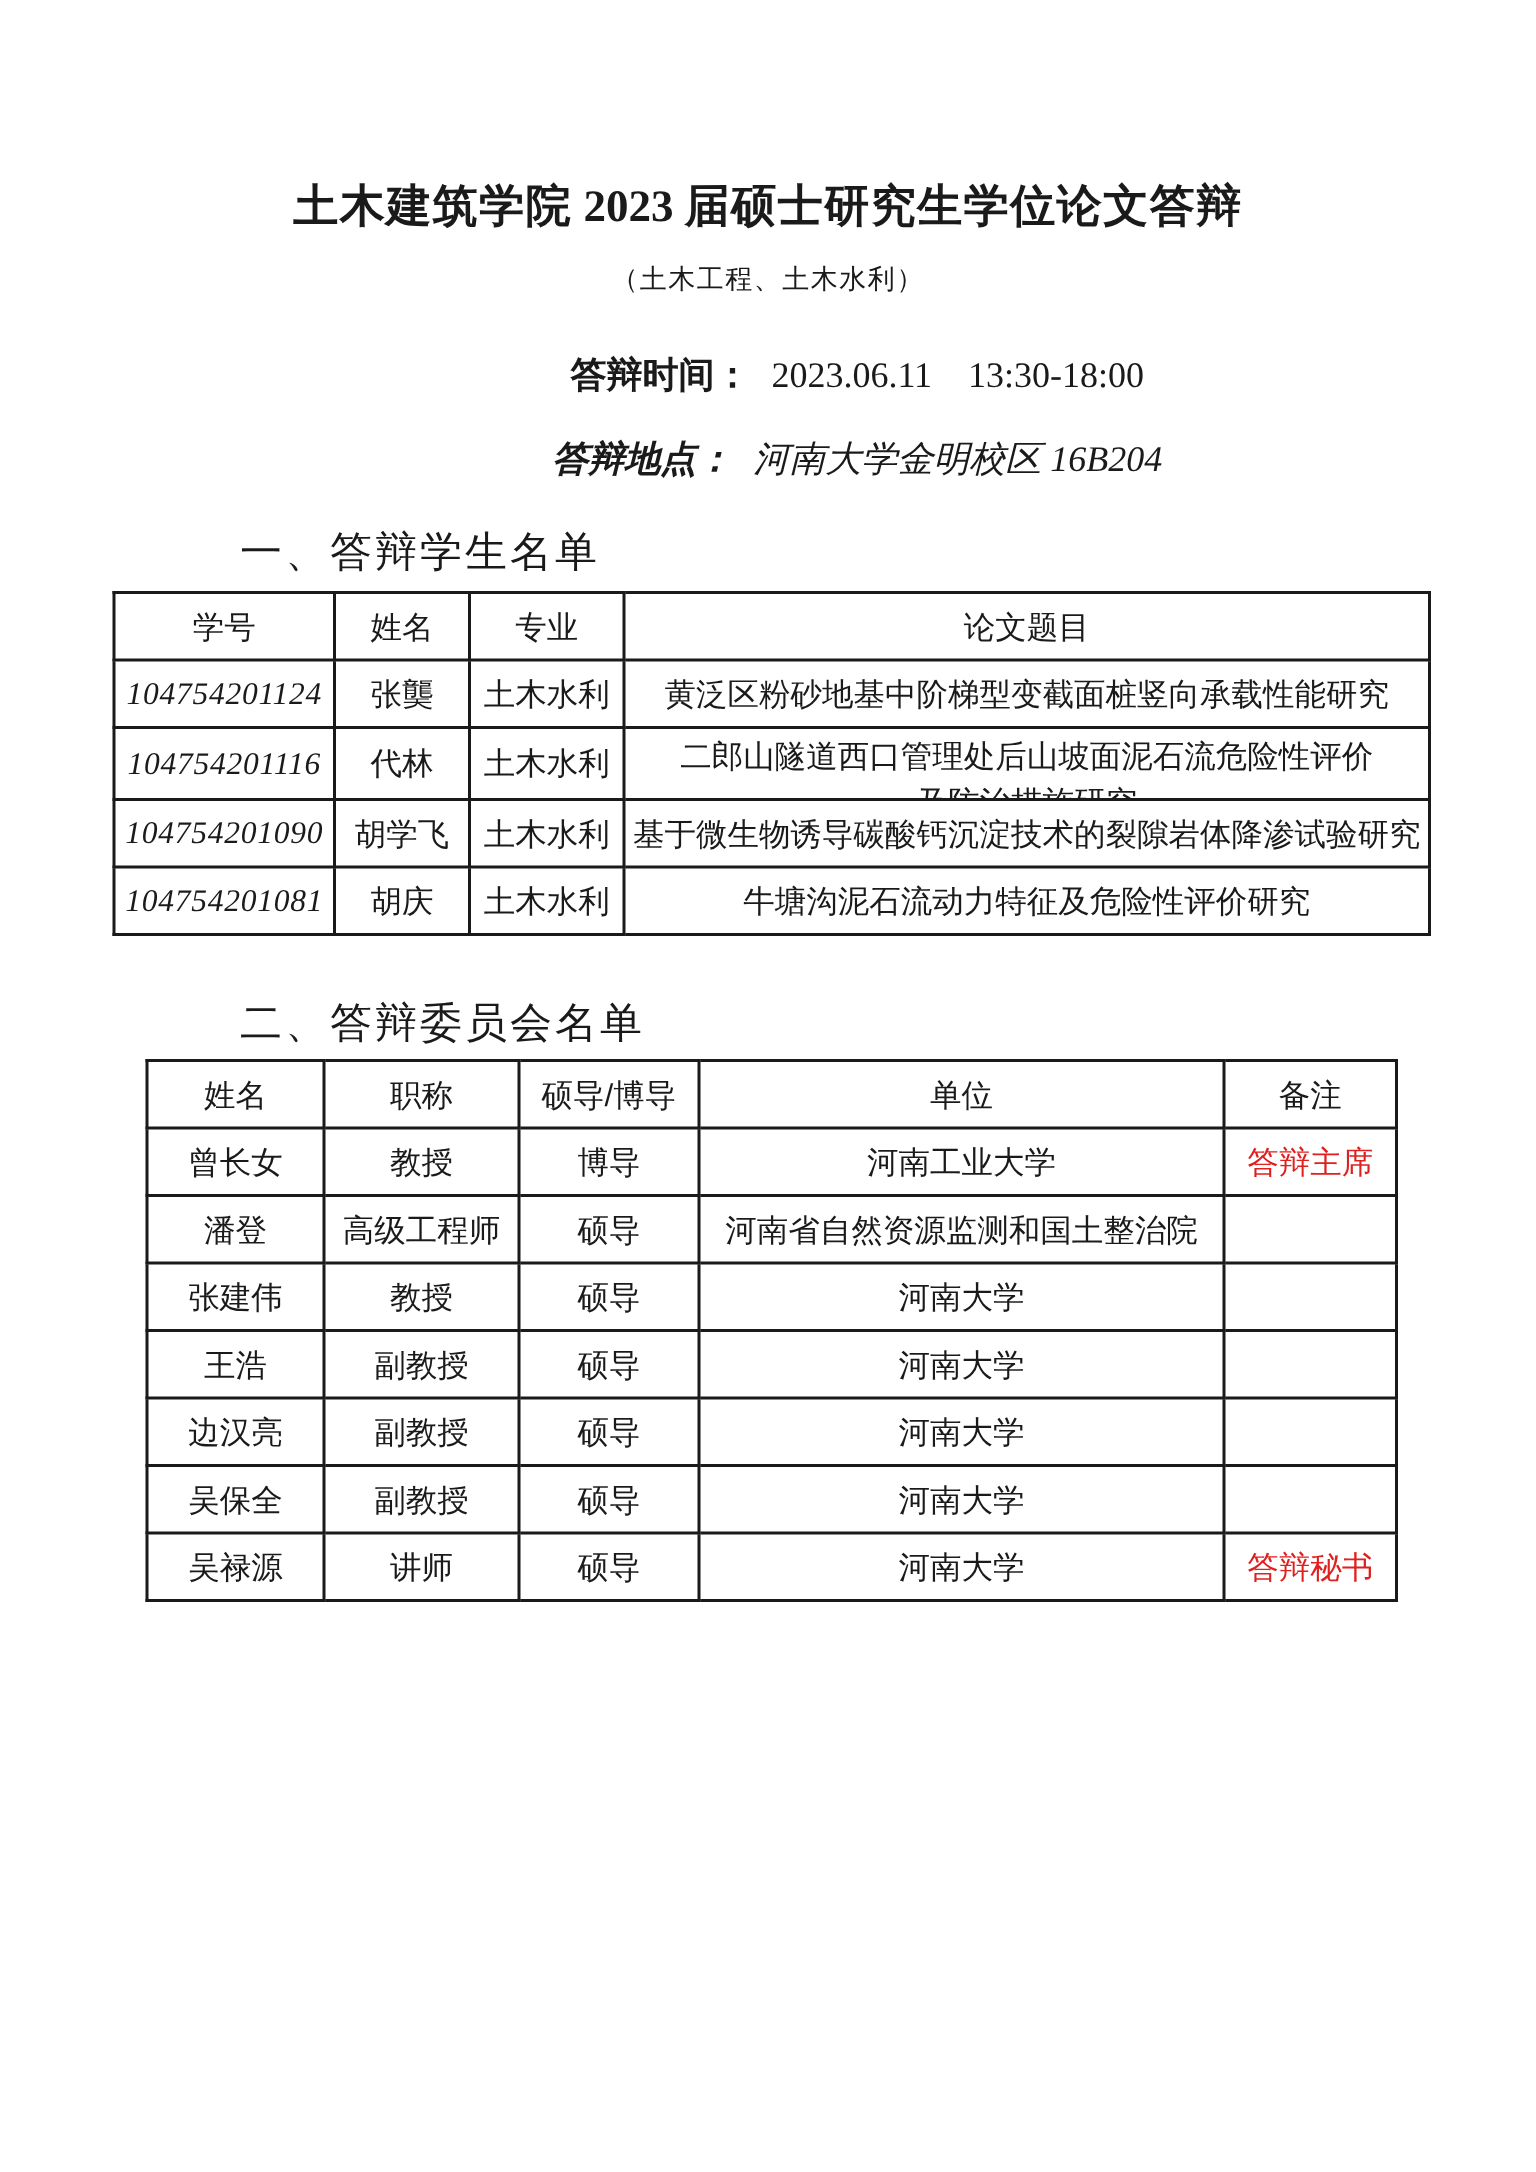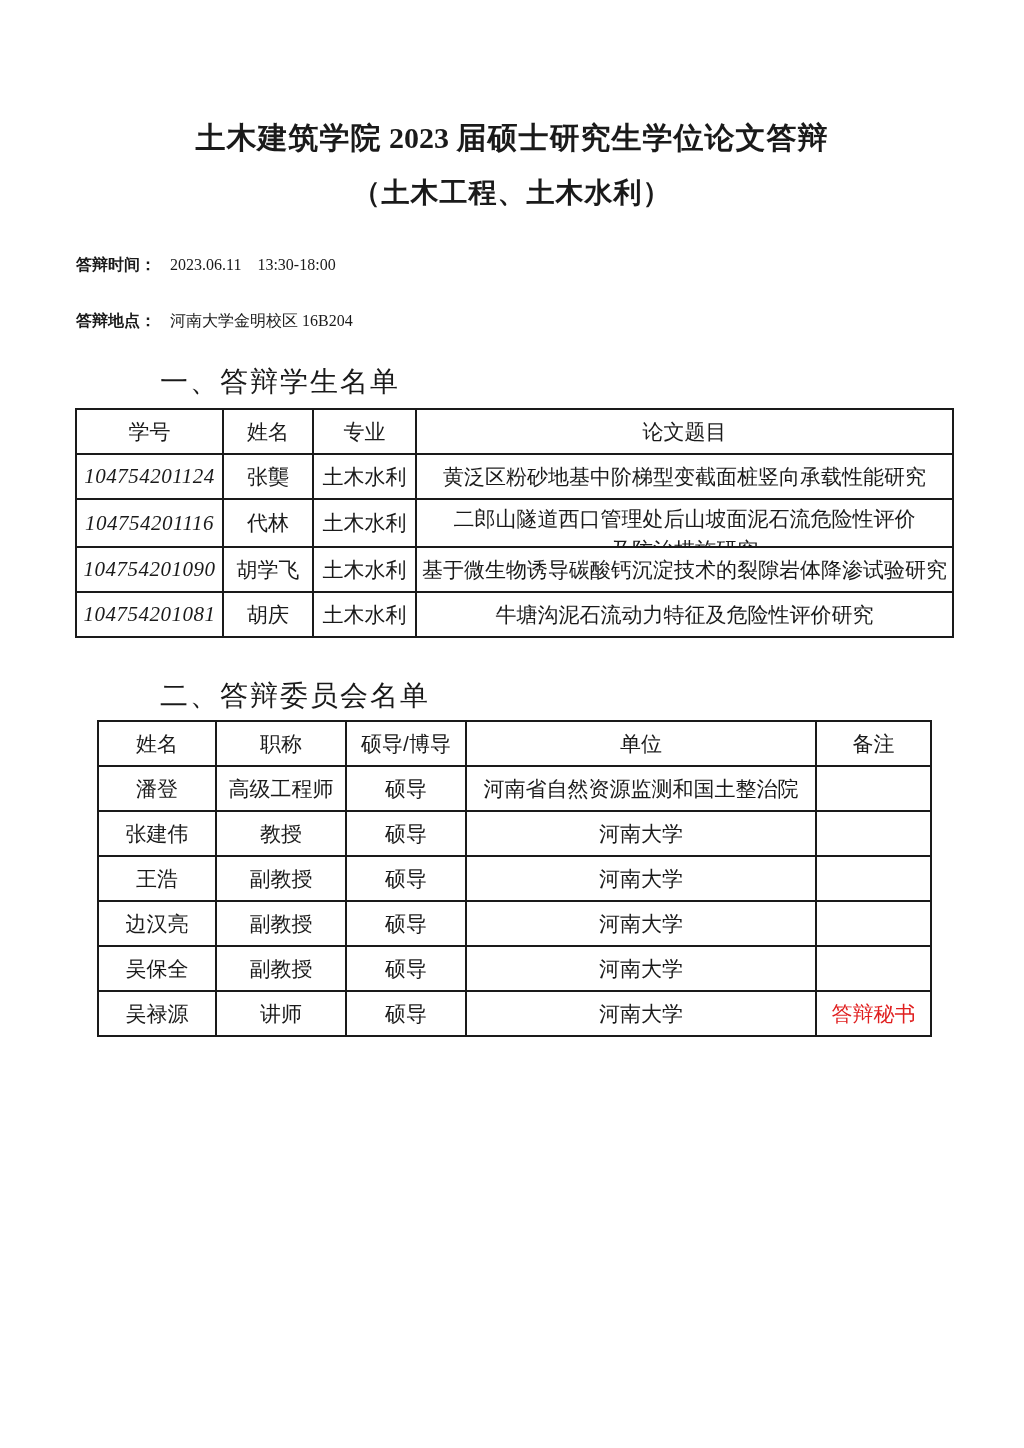--- a/index.html
+++ b/index.html
@@ -7,24 +7,24 @@
     position:relative;width:1024px;height:1272px;background:#ffffff;
     color:#1a1a1a;font-family:"Liberation Sans","DejaVu Sans",sans-serif;
     overflow:hidden;
   }
   .doc-title{
     margin:0;padding-top:118px;text-align:center;
     font-size:30px;font-weight:bold;line-height:40px;letter-spacing:1px;
   }
   .doc-title .serif{font-family:"Liberation Serif","DejaVu Serif",serif;letter-spacing:0;}
   .doc-subtitle{
-    margin-top:16px;text-align:center;font-size:28px;font-weight:bold;letter-spacing:1px;
+    margin-top:16px;text-align:center;font-size:18px;font-weight:normal;letter-spacing:1px;
   }
-  .info-line{margin:38px 0 0 76px;font-size:16px;line-height:30px;}
-  .info-line + .info-line{margin-top:26px;}
+  .info-line{margin:38px 0 0 119px;font-size:24px;line-height:30px;text-align:center;}
+  .info-line + .info-line{margin-top:26px;font-style:italic;}
   .info-label{font-weight:bold;}
   .info-value{margin-left:14px;white-space:pre;}
   .serif{font-family:"Liberation Serif","DejaVu Serif",serif;}
   .sec-heading{margin:32px 0 0 160px;font-size:28px;line-height:28px;letter-spacing:2px;}
   table{border-collapse:collapse;table-layout:fixed;}
   td,th{
     border:2px solid #1a1a1a;text-align:center;vertical-align:middle;
     font-weight:normal;font-size:21px;padding:0 2px;overflow:hidden;
   }
   .students-table{margin:12px 0 0 75px;width:877px;}
@@ -123,20 +123,27 @@
       </colgroup>
     <tbody>
         <tr>
       <th>姓名</th>
       <th>职称</th>
       <th>硕导/博导</th>
       <th>单位</th>
       <th>备注</th>
     </tr>
     <tr>
+      <td>曾长女</td>
+      <td>教授</td>
+      <td>博导</td>
+      <td>河南工业大学</td>
+      <td class="note-red">答辩主席</td>
+    </tr>
+    <tr>
       <td>潘登</td>
       <td>高级工程师</td>
       <td>硕导</td>
       <td>河南省自然资源监测和国土整治院</td>
       <td></td>
     </tr>
     <tr>
       <td>张建伟</td>
       <td>教授</td>
       <td>硕导</td>

